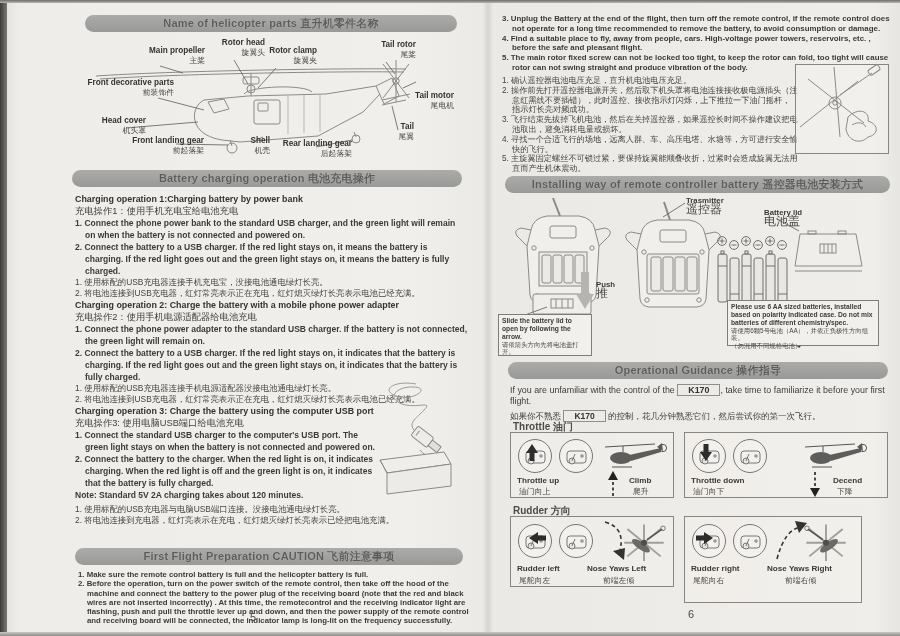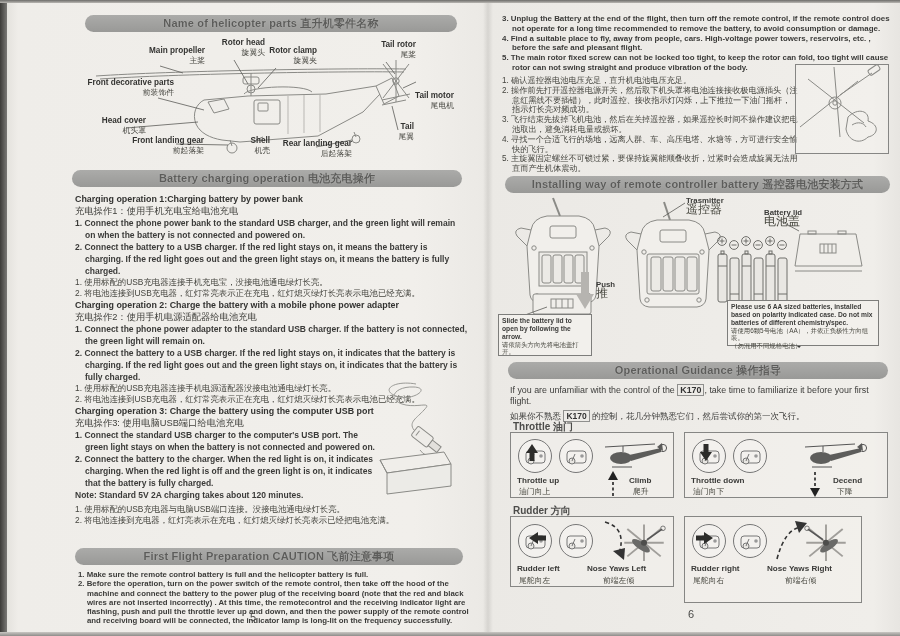--- a/index.html
+++ b/index.html
@@ -50,21 +50,21 @@
     padding:2px 3px;box-sizing:border-box;
   }
   .callout .en{font-weight:bold;font-size:6.7px;line-height:7.9px;color:#3a3a38;}
   .callout .cn{font-size:6.4px;line-height:7.6px;color:#47473f;}
 
   .gbox{position:absolute;border:1px solid #88888  6;border:1px solid #868684;background:rgba(244,242,238,.45);box-sizing:border-box;text-align:right;}
   .gb-en{position:absolute;font-weight:bold;font-size:8.1px;color:#3a3a38;}
   .gb-zh{position:absolute;font-size:7.8px;color:#47473f;}
   .gtitle{position:absolute;font-weight:bold;font-size:10px;color:#4c4c4a;}
 
-  .model{font-weight:bold;border:1px solid #8f8f8d;padding:0 2px;background:#edebe7;color:#333;}
+  .model{font-weight:bold;border:1px solid #8f8f8d;padding:0 10px;background:#edebe7;color:#333;}
   .gintro{position:absolute;font-size:8.9px;line-height:11.4px;color:#3d3d3b;}
   .gintro-zh{font-size:8.5px;color:#3d3d3b;margin-top:3px;}
 
   svg{position:absolute;overflow:visible;}
   .ln{stroke:#8a8a86;fill:none;stroke-width:1;}
   .ld{stroke:#5c5c58;fill:none;stroke-width:.8;}
 </style>
 </head>
 <body>
 

